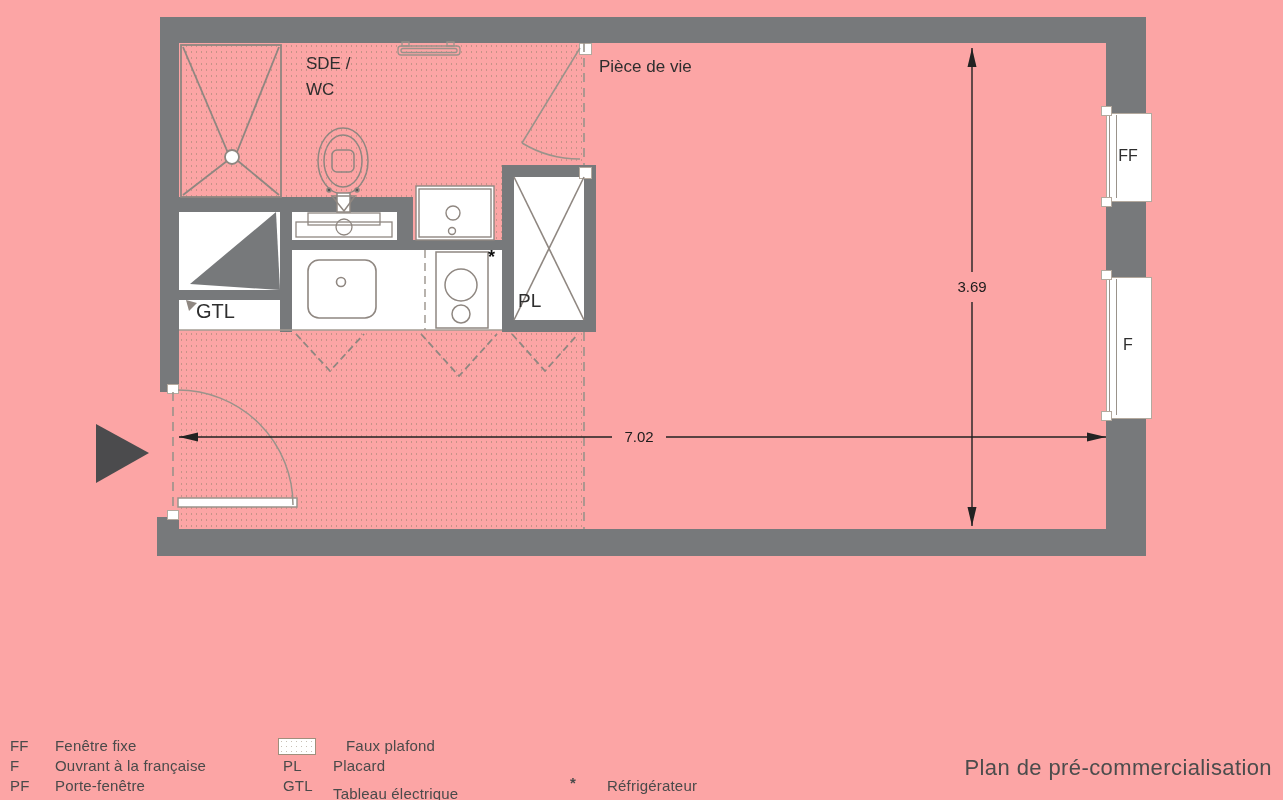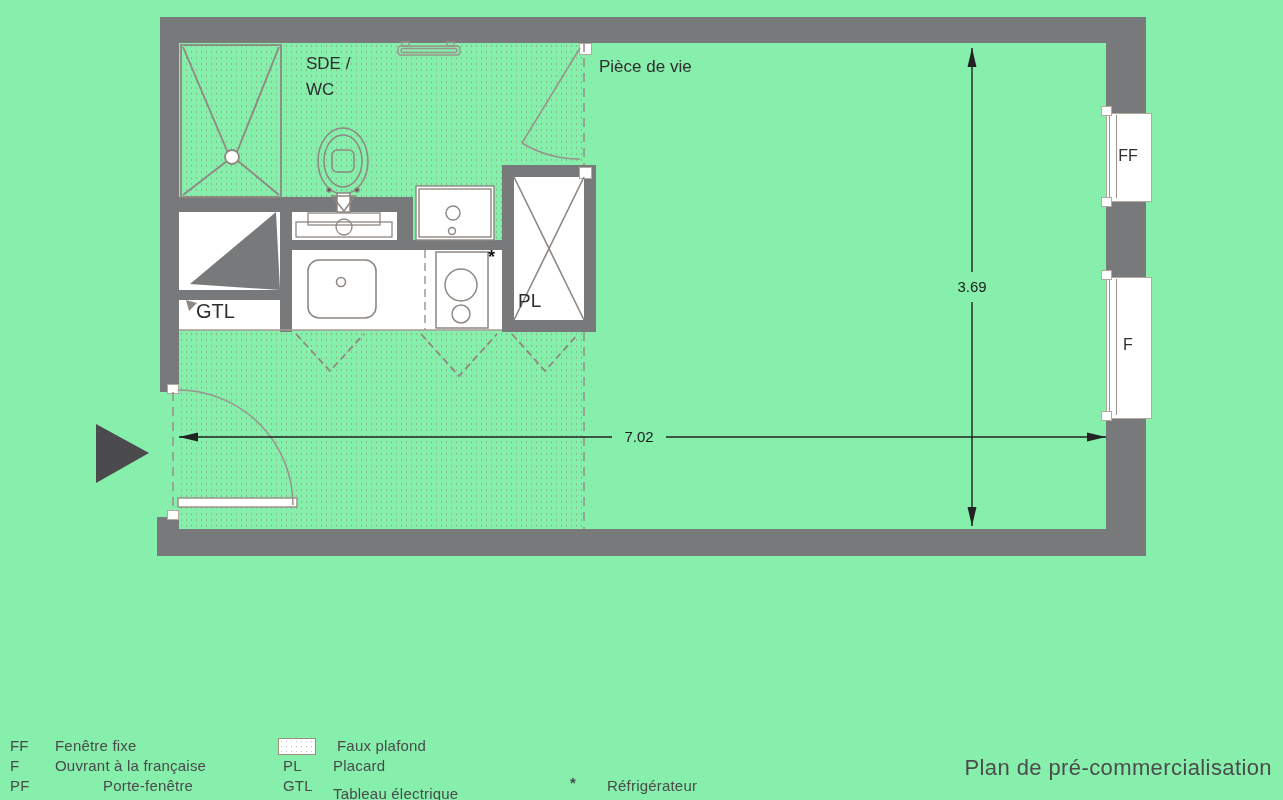--- a/index.html
+++ b/index.html
@@ -1,16 +1,16 @@
 <!DOCTYPE html>
 <html><head>
 <meta charset="utf-8">
 <style>
   html,body{margin:0;padding:0;background:#fdfdfc;}
-  #canvas{position:relative;width:1283px;height:800px;background:#86efac;overflow:hidden;
+  #canvas{position:relative;width:1283px;height:800px;background:#fca5a5;overflow:hidden;
           font-family:"Liberation Sans",sans-serif;}
   .wall{position:absolute;background:#77797b;}
   .white{position:absolute;background:#ffffff;}
   .dots{position:absolute;
         background-image:radial-gradient(circle,rgba(146,130,108,.5) .9px,transparent 1.05px);
         background-size:5px 6px;}
   .notch{position:absolute;background:#ffffff;border:1px solid #b3a99e;}
   .winframe{position:absolute;background:#ffffff;border-left:1px solid #9a938b;border-right:1px solid #9a938b;}
   .lbl{position:absolute;color:#2e2e2e;font-size:17px;line-height:1.1;white-space:nowrap;}
   .dim{position:absolute;color:#1c1c1c;font-size:15px;text-align:center;white-space:nowrap;}
@@ -184,24 +184,24 @@
   <div class="winlbl" style="left:1108px;top:336px;">F</div>
 
   <div class="dim" style="left:613px;top:428px;width:52px;text-align:center;">7.02</div>
   <div class="dim" style="left:946px;top:278px;width:52px;">3.69</div>
 
   <div class="lg lg-ab" style="left:10px;top:737px;">FF</div>
   <div class="lg" style="left:55px;top:737px;">Fenêtre fixe</div>
   <div class="lg lg-ab" style="left:10px;top:757px;">F</div>
   <div class="lg" style="left:55px;top:757px;">Ouvrant à la française</div>
   <div class="lg lg-ab" style="left:10px;top:777px;">PF</div>
-  <div class="lg" style="left:55px;top:777px;margin-left:48px;">Porte-fenêtre</div>
+  <div class="lg" style="left:55px;top:777px;">Porte-fenêtre</div>
 
   <div class="swatch" style="left:278px;top:738px;"></div>
-  <div class="lg" style="left:337px;top:737px;">Faux plafond</div>
+  <div class="lg" style="left:346px;top:737px;">Faux plafond</div>
   <div class="lg lg-ab" style="left:283px;top:757px;">PL</div>
   <div class="lg" style="left:333px;top:757px;">Placard</div>
   <div class="lg lg-ab" style="left:283px;top:777px;">GTL</div>
   <div class="lg" style="left:333px;top:777px;margin-top:8px;">Tableau électrique</div>
 
   <div class="lg lg-ab" style="left:570px;top:774px;font-weight:bold;">*</div>
   <div class="lg" style="left:607px;top:777px;">Réfrigérateur</div>
 
   <div class="title">Plan de pré-commercialisation</div>
 

